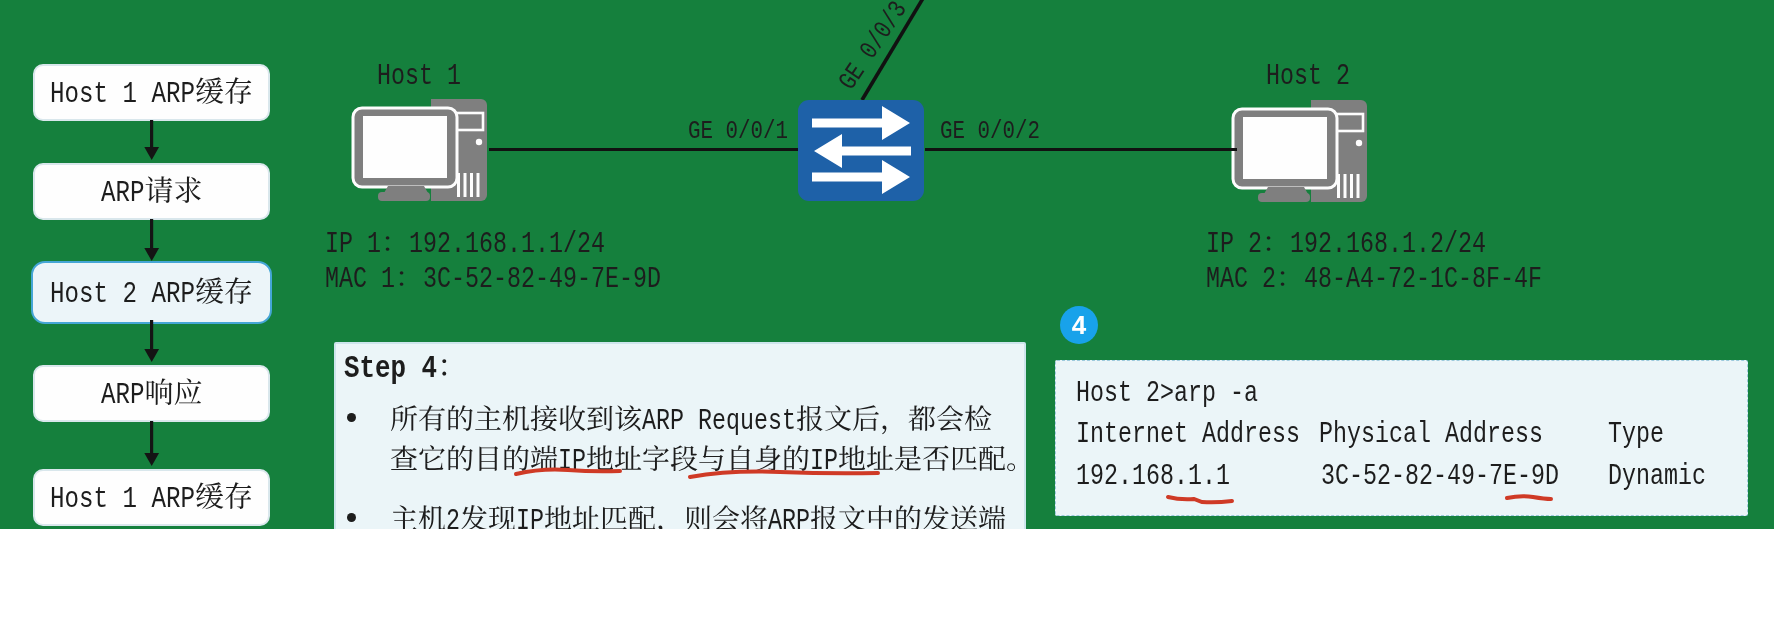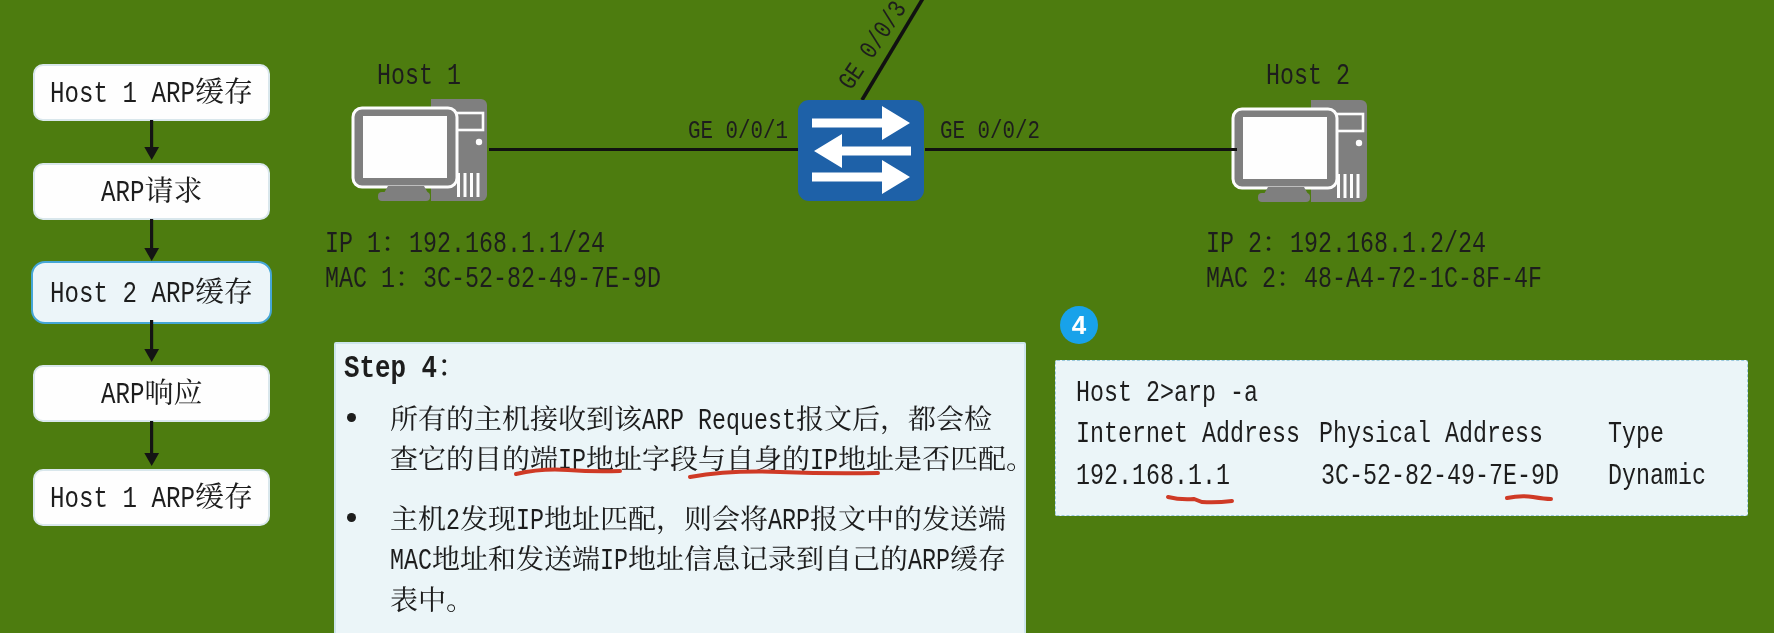--- a/index.html
+++ b/index.html
@@ -1,14 +1,14 @@
 <!DOCTYPE html>
 <html><head><meta charset="utf-8"><style>
 html,body{margin:0;padding:0;background:#fff}
-#c{position:relative;width:1774px;height:633px;overflow:hidden;background:#4d7c0f;font-family:"Liberation Mono",monospace}
+#c{position:relative;width:1774px;height:529px;overflow:hidden;background:#15803d;font-family:"Liberation Mono",monospace}
 .abs{position:absolute}
 svg.t{position:absolute;overflow:visible}
 text{font-family:"Liberation Mono",monospace}
 .fb{position:absolute;left:33px;width:233px;height:53px;background:#fefefe;border:2px solid #d9e7ec;border-radius:10px}
 </style></head><body>
 <div id="c">
 <svg width="0" height="0" style="position:absolute">
       <defs>
         <path id="g0" d="M183 -82Q145 -82 113 -63Q80 -44 61 -11Q42 21 42 59Q42 98 61 130Q80 162 113 180Q145 199 183 199Q222 199 254 180Q286 162 304 130Q323 98 323 59Q323 21 304 -11Q286 -44 254 -63Q222 -82 183 -82ZM183 -48Q227 -48 258 -16Q289 15 289 59Q289 103 258 134Q227 165 183 165Q138 165 107 134Q76 103 76 59Q76 15 107 -17Q138 -48 183 -48Z"></path>
         <path id="g1" d="M367 815Q364 805 354 799Q344 792 321 795L331 813Q328 778 321 728Q314 679 306 623Q297 568 288 515Q279 463 271 423H279L247 388L170 443Q181 450 197 458Q213 465 227 470L203 432Q209 460 217 500Q225 541 232 587Q240 634 246 681Q253 727 258 769Q263 811 265 840ZM836 719Q836 719 846 711Q855 704 870 692Q885 681 901 667Q918 654 932 641Q928 625 905 625H267V655H784ZM838 453V423H236V453ZM603 308Q603 308 612 300Q622 293 637 281Q652 270 667 256Q683 243 697 231Q693 215 670 215H53L45 244H553ZM774 453 816 496 895 429Q889 424 879 420Q869 416 852 415Q846 334 836 260Q827 185 813 125Q799 64 782 22Q765 -20 744 -39Q720 -59 689 -69Q657 -80 617 -80Q617 -63 612 -50Q607 -37 594 -29Q585 -22 565 -16Q546 -10 521 -4Q496 1 471 5L472 22Q500 19 537 16Q574 12 606 10Q638 7 651 7Q668 7 677 10Q686 13 696 21Q712 33 726 73Q740 112 751 171Q762 230 771 302Q780 374 785 453Z"></path>

